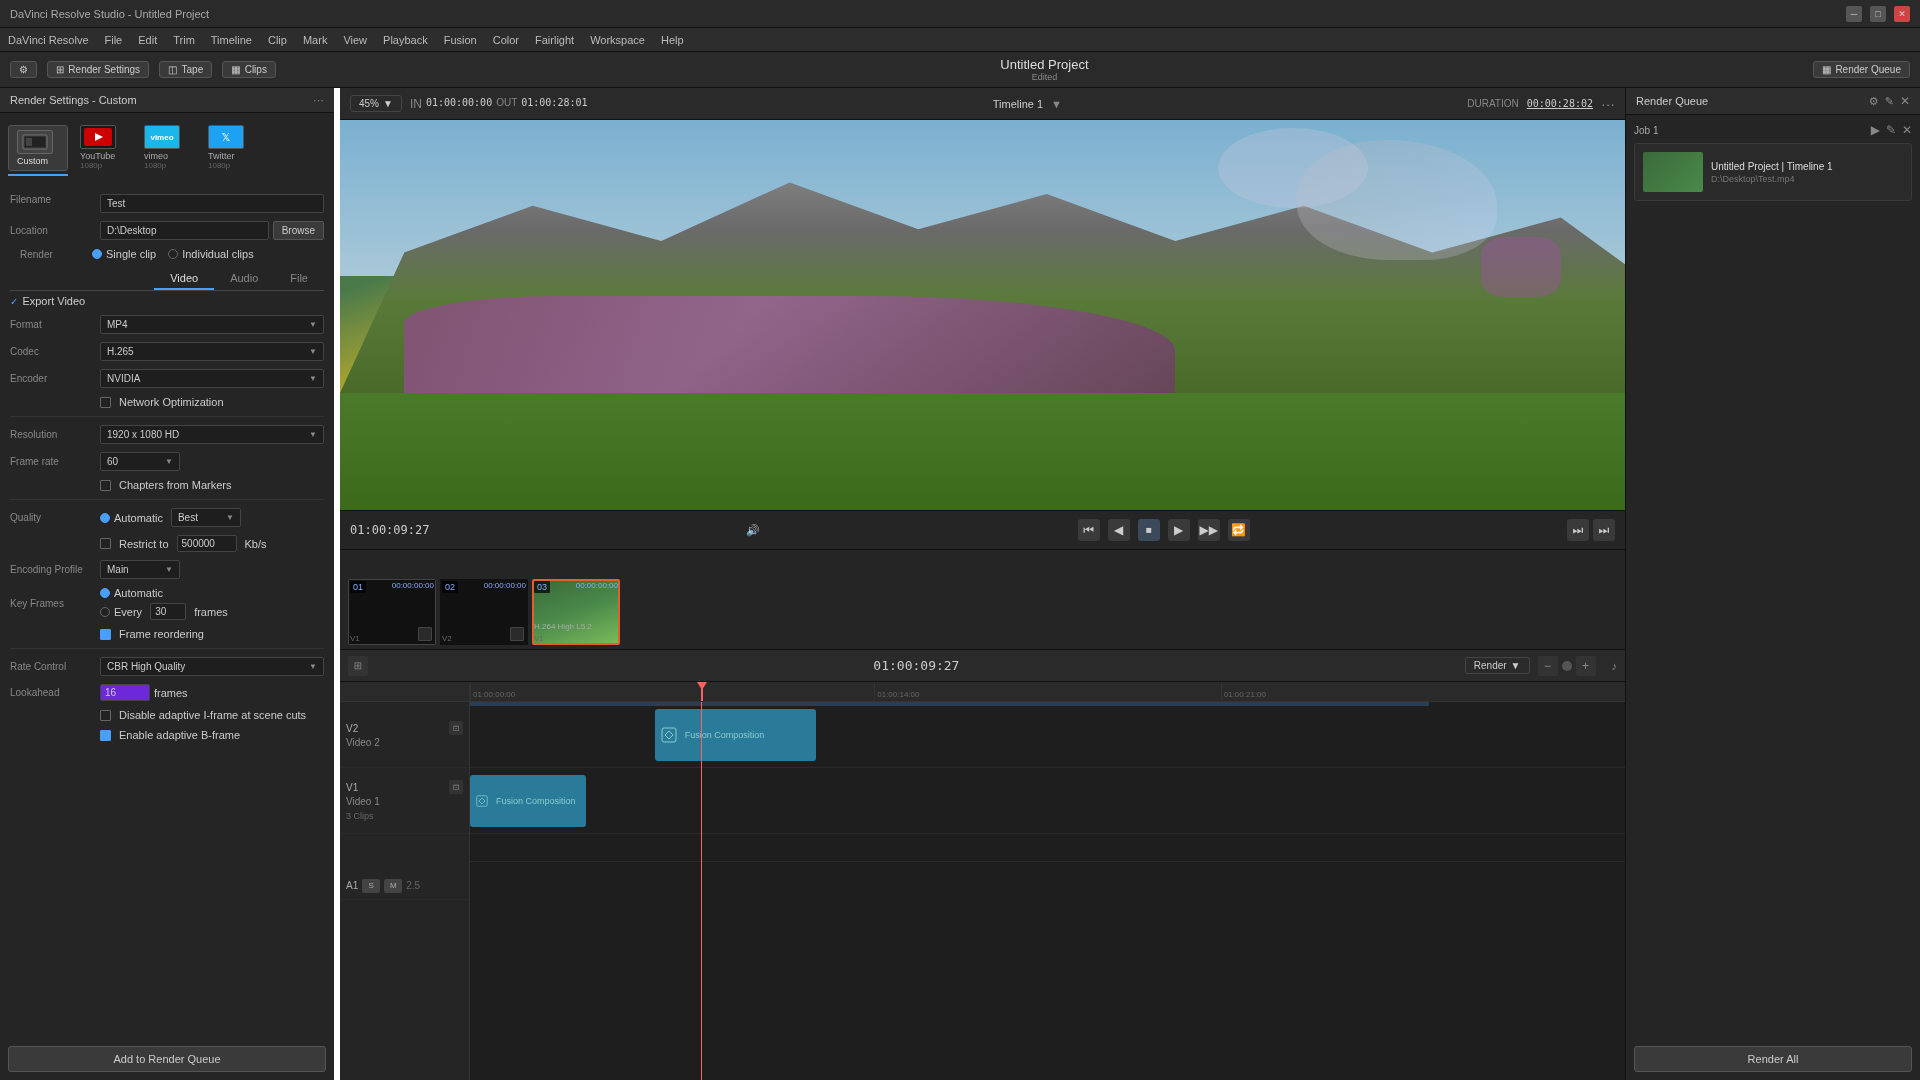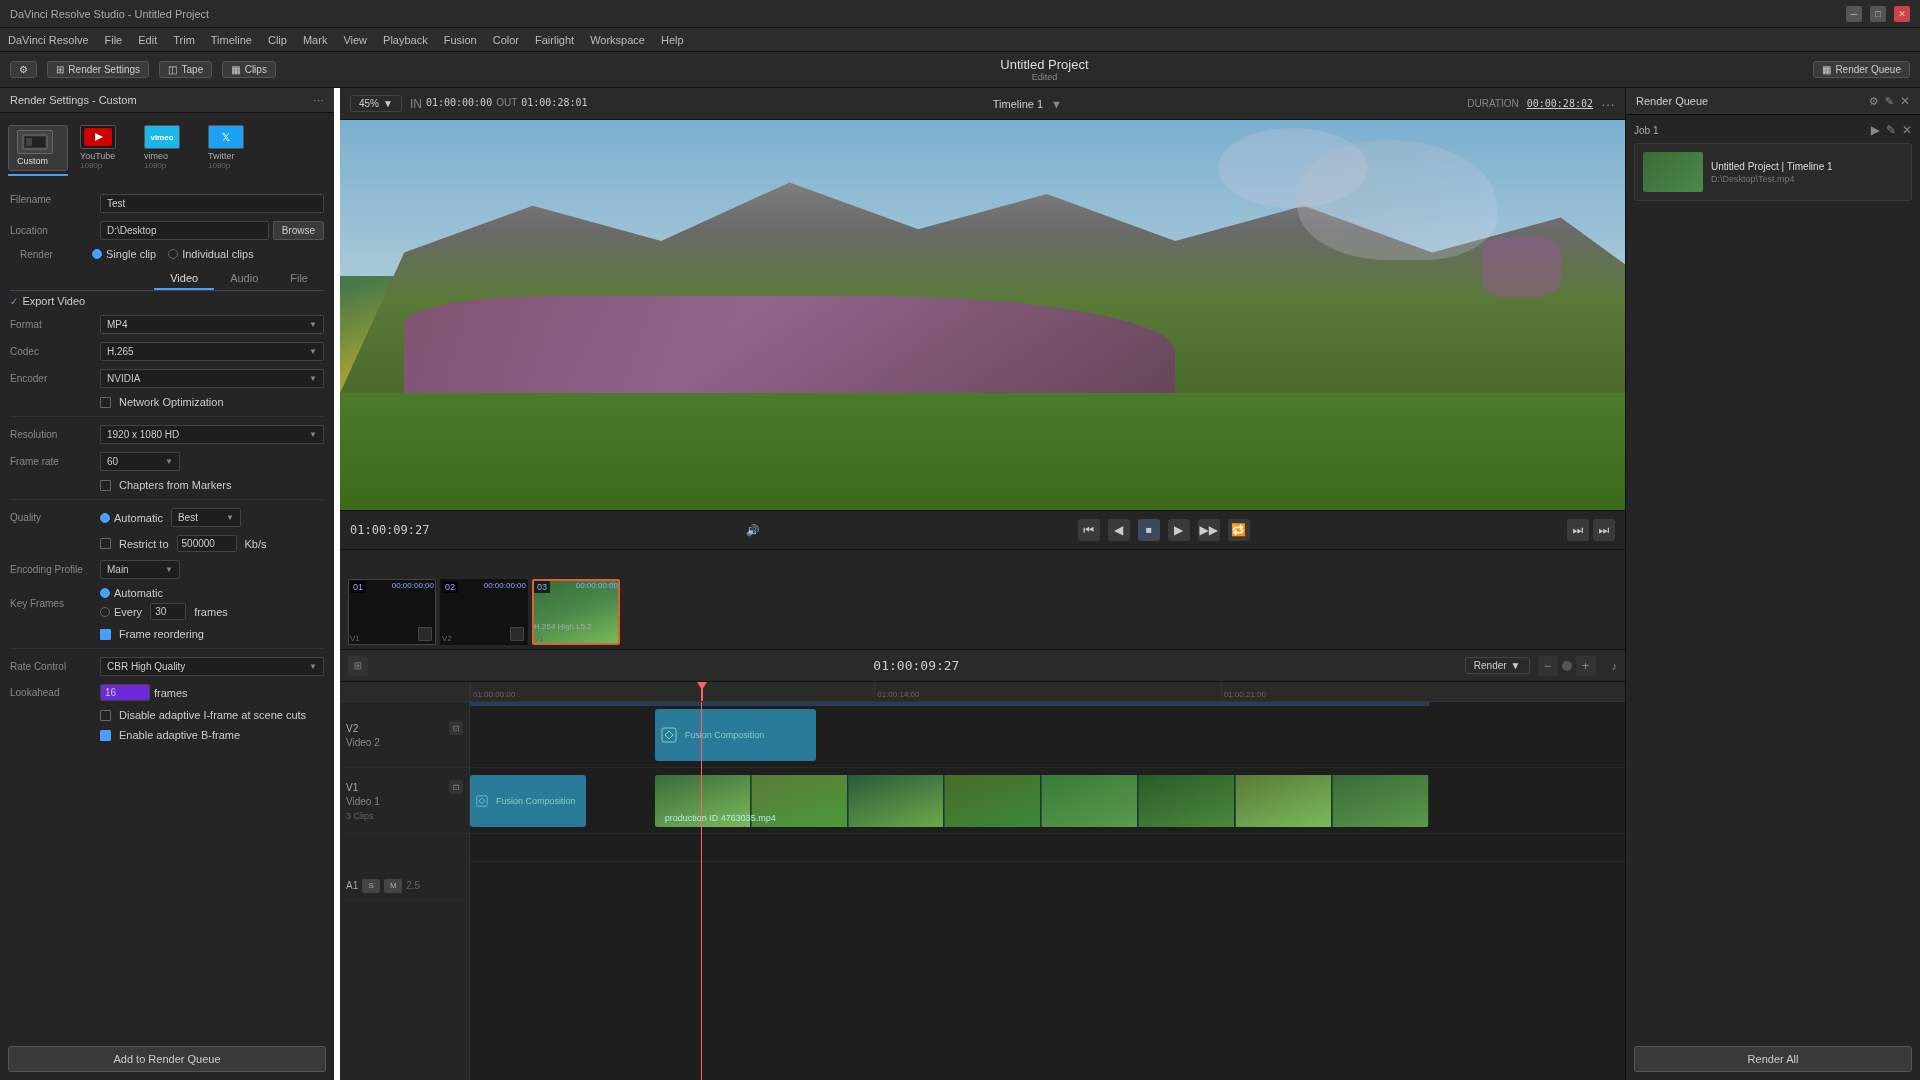--- a/index.html
+++ b/index.html
@@ -613,34 +613,20 @@
           <div class="track-row" style="position:relative;">
 
             <div class="track-clip clip-blue" style="left:0%;width:10%;height:52px;top:7px;border-radius:3px;display:flex;align-items:center;padding:0 6px;gap:4px;">
               <svg width="16" height="16" viewBox="0 0 16 16">
                   <rect x="1" y="1" width="14" height="14" rx="2" fill="none" stroke="#8cc" stroke-width="1"></rect>
                   <path d="M4 8 L8 4 L12 8 L8 12 Z" fill="none" stroke="#8cc" stroke-width="1"></path>
                 </svg>
               <span class="clip-label">Fusion Composition</span>
             </div>
 
-            <div class="track-clip" style="left:16%;width:67%;height:52px;top:7px;border-radius:3px;background:linear-gradient(90deg,#2a5a3a,#1e4a2e);display:flex;align-items:flex-end;padding:4px 6px;overflow:hidden;">
-
-              <div style="position:absolute;top:0;left:0;right:0;bottom:0;display:flex;gap:1px;overflow:hidden;">
-                <div style="flex:1;background:linear-gradient(160deg,#3a6a3a,#7aba5a);min-width:30px;border-right:1px solid #1a3a2a;"></div>
-                <div style="flex:1;background:linear-gradient(160deg,#5a7a3a,#4a9a3a);min-width:30px;border-right:1px solid #1a3a2a;"></div>
-                <div style="flex:1;background:linear-gradient(160deg,#2a5a3a,#6aaa4a);min-width:30px;border-right:1px solid #1a3a2a;"></div>
-                <div style="flex:1;background:linear-gradient(160deg,#4a6a2a,#3a8a3a);min-width:30px;border-right:1px solid #1a3a2a;"></div>
-                <div style="flex:1;background:linear-gradient(160deg,#3a7a3a,#5a9a4a);min-width:30px;border-right:1px solid #1a3a2a;"></div>
-                <div style="flex:1;background:linear-gradient(160deg,#2a5a2a,#4a8a3a);min-width:30px;border-right:1px solid #1a3a2a;"></div>
-                <div style="flex:1;background:linear-gradient(160deg,#5a7a3a,#7aba5a);min-width:30px;border-right:1px solid #1a3a2a;"></div>
-                <div style="flex:1;background:linear-gradient(160deg,#3a6a3a,#5a9a4a);min-width:30px;border-right:1px solid #1a3a2a;"></div>
-              </div>
-              <span class="clip-label-green" style="position:absolute;bottom:4px;left:6px;z-index:1;white-space:nowrap;color:#aee;font-size:9px;">production ID 4763035.mp4</span>
-            </div>
           </div>
 
           <div class="audio-track"></div>
 
           <div style="position:absolute;top:0;bottom:0;left:20%;width:1px;background:#ff6060;z-index:10;pointer-events:none;"></div>
 
           <div style="position:absolute;top:0;height:4px;left:0%;right:17%;background:rgba(74,158,255,0.25);z-index:5;"></div>
         </div>
       </div>
     </div>

